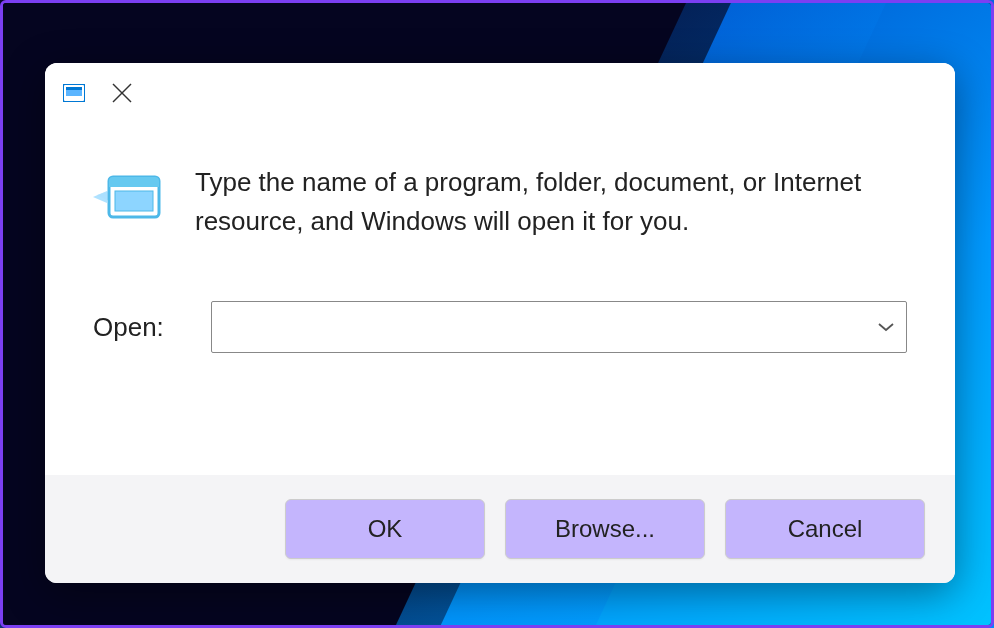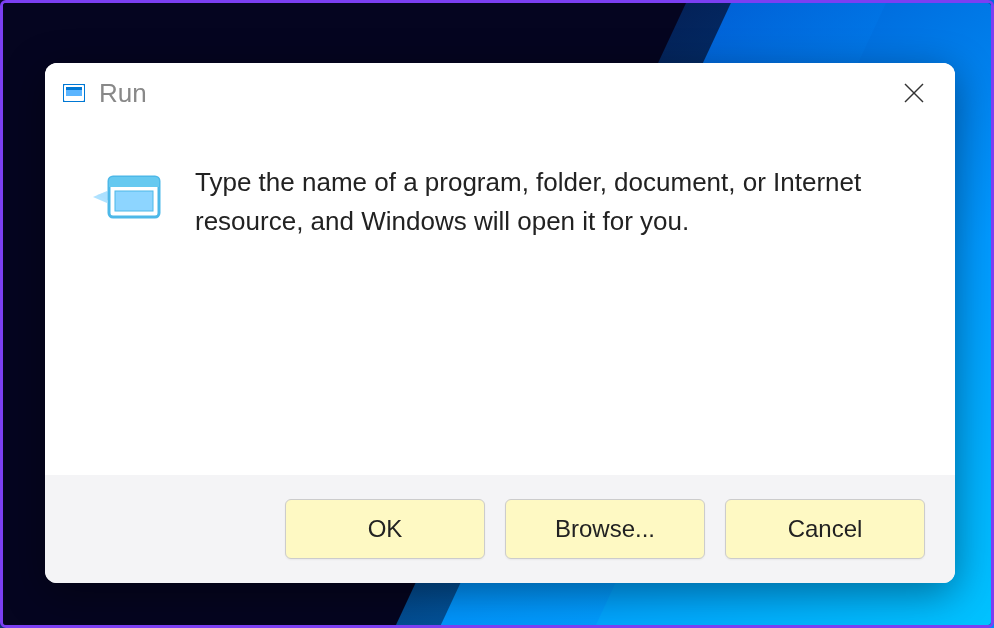--- a/index.html
+++ b/index.html
@@ -171,21 +171,21 @@
       padding: 24px 30px;
       display: flex;
       justify-content: flex-end;
       gap: 20px;
     }
 
     .dlg-button {
       min-width: 200px;
       height: 60px;
       border: 1px solid #cccccc;
-      background: #fef9c3;
+      background: #c4b5fd;
       border-radius: 6px;
       font-size: 24px;
       color: #222222;
       font-family: inherit;
       cursor: pointer;
       display: flex;
       align-items: center;
       justify-content: center;
       box-shadow: 0 1px 2px rgba(0,0,0,0.05);
     }
@@ -198,21 +198,20 @@
 <div class="run-dialog">
 
   <div class="titlebar">
     <span class="titlebar-icon">
       <svg width="22" height="18" viewBox="0 0 22 18">
         <rect x="0" y="0" width="22" height="18" rx="2" fill="none" stroke="#0078d4" stroke-width="2"></rect>
         <rect x="3" y="3" width="16" height="9" fill="#5bb5ff"></rect>
         <rect x="3" y="3" width="16" height="3" fill="#0078d4"></rect>
       </svg>
     </span>
-    <span class="titlebar-title">Run</span>
     <div class="close-btn">
       <svg width="22" height="22" viewBox="0 0 22 22">
         <line x1="2" y1="2" x2="20" y2="20" stroke="#333333" stroke-width="1.5"></line>
         <line x1="20" y1="2" x2="2" y2="20" stroke="#333333" stroke-width="1.5"></line>
       </svg>
     </div>
   </div>
 
   <div class="dialog-body">
     <div class="instruction-row">
@@ -223,20 +222,31 @@
           <rect x="16" y="8" width="50" height="40" rx="4" fill="#ffffff" stroke="#4db8e8" stroke-width="3"></rect>
           <rect x="16" y="8" width="50" height="10" rx="4" fill="#66c9f0"></rect>
           <rect x="16" y="14" width="50" height="4" fill="#66c9f0"></rect>
           <rect x="22" y="22" width="38" height="20" fill="#8dd5ff"></rect>
           <rect x="22" y="22" width="38" height="20" fill="none" stroke="#4db8e8" stroke-width="1"></rect>
         </svg>
       </span>
       <div class="instruction-text">Type the name of a program, folder, document, or Internet resource, and Windows will open it for you.</div>
     </div>
 
+    <div class="open-row">
+      <label class="open-label">Open:</label>
+      <div class="combo-wrap">
+        <input class="combo-input" type="text" value="" style="">
+        <div class="combo-chevron">
+          <svg width="18" height="10" viewBox="0 0 18 10">
+            <polyline points="2,2 9,8 16,2" fill="none" stroke="#555555" stroke-width="1.8"></polyline>
+          </svg>
+        </div>
+      </div>
+    </div>
   </div>
 
   <div class="button-bar">
     <button class="dlg-button">OK</button>
     <button class="dlg-button">Browse...</button>
     <button class="dlg-button">Cancel</button>
   </div>
 
 </div>
 

